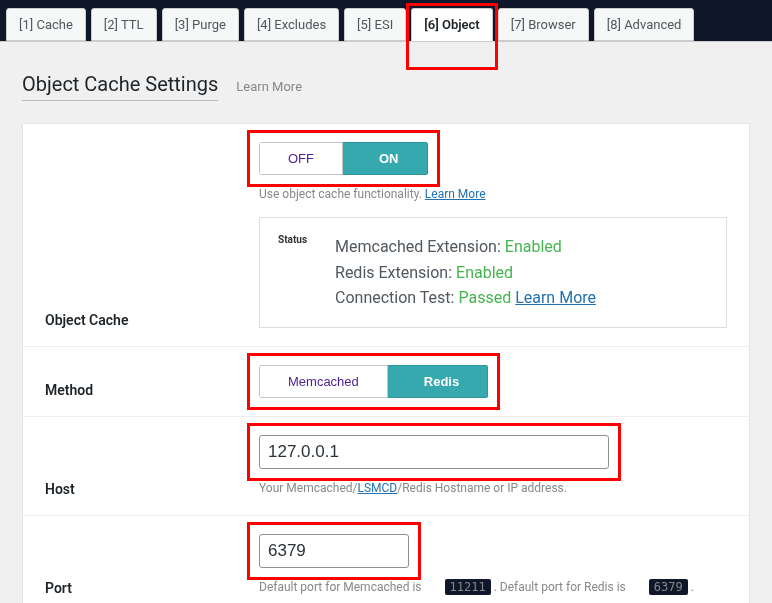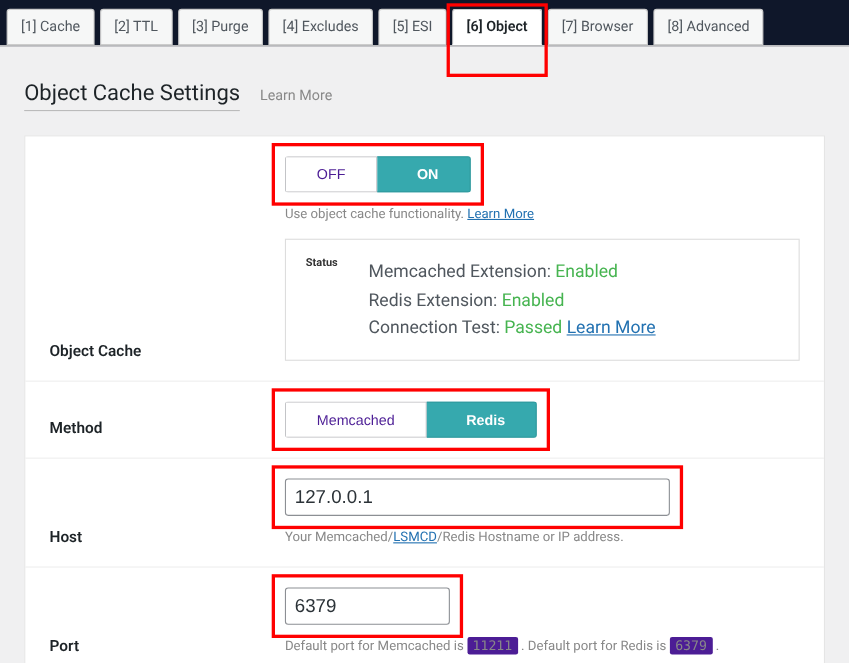--- a/index.html
+++ b/index.html
@@ -122,25 +122,26 @@
   .text-input {
     width: 350px;
     padding: 6px 8px;
     border: 1px solid #8c8f94;
     border-radius: 3px;
     font-size: 17px;
     color: #2c3338;
   }
   .text-input.small { width: 150px; }
   .code {
-    background: #4c1d95;
+    background: #0f172a;
     padding: 1px 5px;
     border-radius: 2px;
     font-family: monospace;
     font-size: 12px;
+    margin-left: 20px;
   }
   
   .hl { position: relative; }
   .hl::after {
     content: "";
     position: absolute;
     border: 3px solid #ff0000;
     pointer-events: none;
   }
   .hl-tab::after   { top:-6px; left:-6px; right:-6px; bottom:-30px; }

